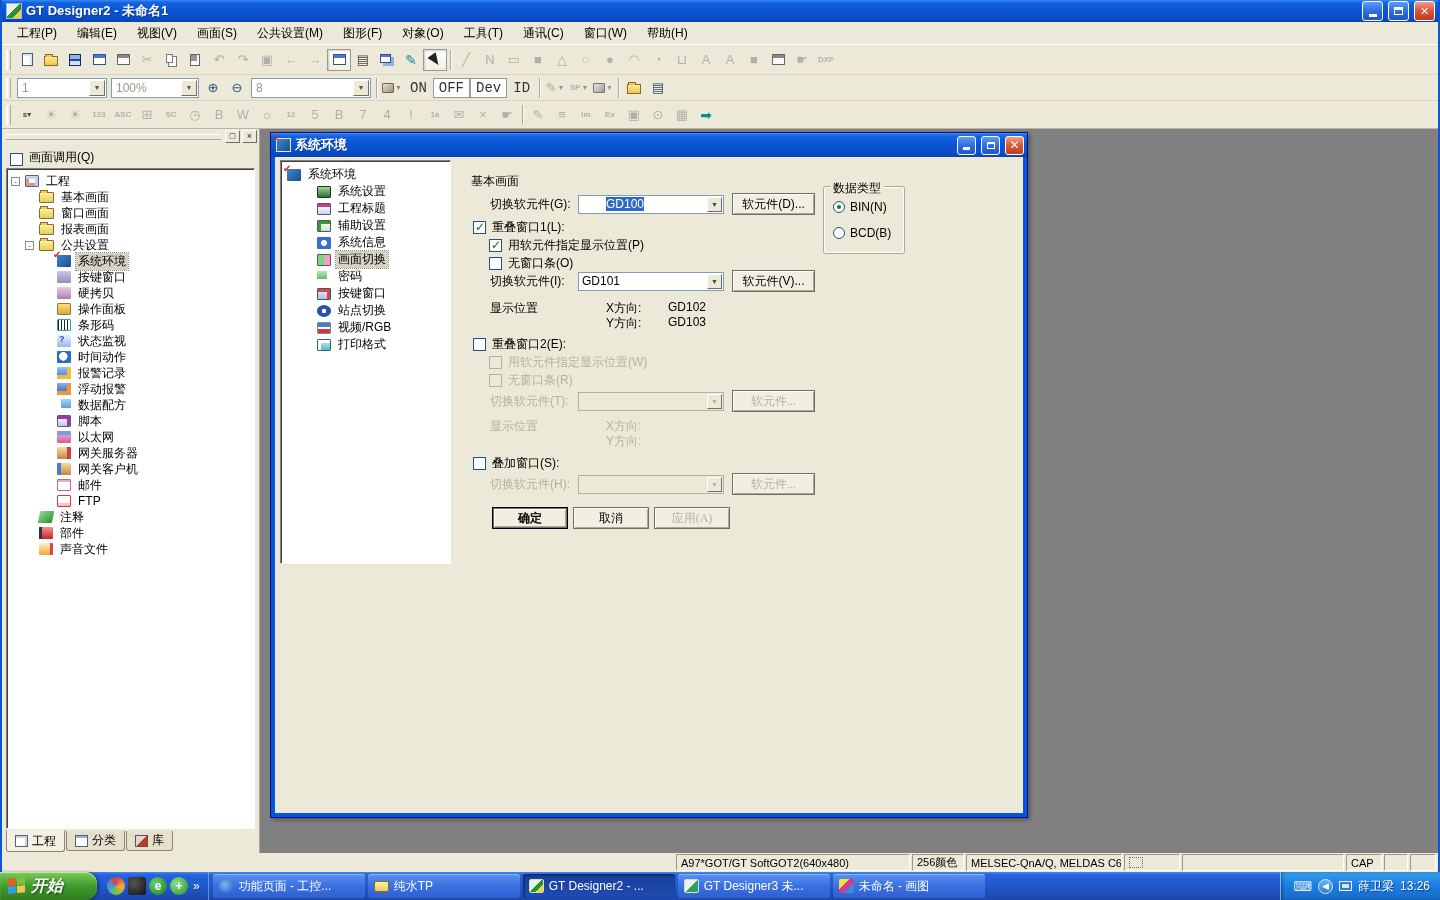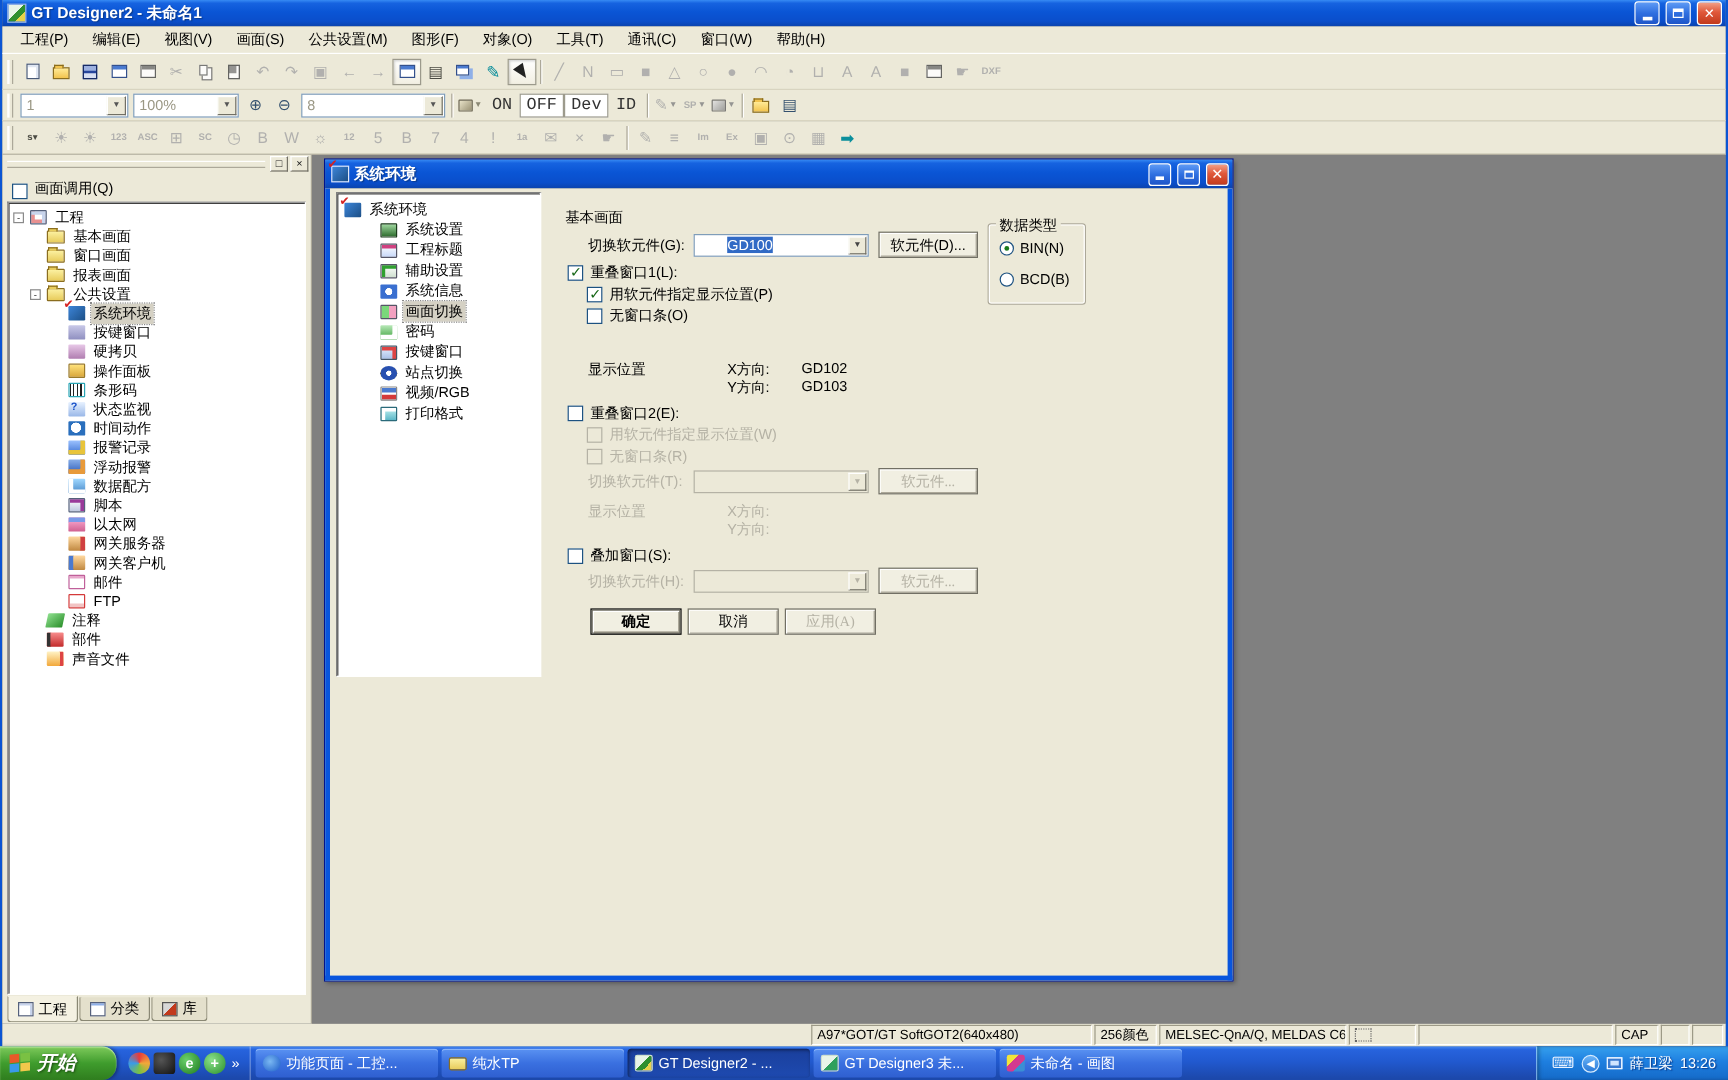--- a/index.html
+++ b/index.html
@@ -812,20 +812,28 @@
             <span>重叠窗口1(L):</span>
           </div>
           <div class="cbrow" style="left:214px; top:80px">
             <span class="cb checked"></span>
             <span>用软元件指定显示位置(P)</span>
           </div>
           <div class="cbrow" style="left:214px; top:98px">
             <span class="cb"></span>
             <span>无窗口条(O)</span>
           </div>
+          <div class="frow" style="left:215px; top:113px">
+            <span class="flabel">切换软元件(I):</span>
+            <span class="combo">
+              <span class="cval">GD101</span>
+              <span class="carr">▼</span>
+            </span>
+            <span class="pushbtn">软元件(V)...</span>
+          </div>
           <div class="abs" style="left:215px; top:143px">显示位置</div>
           <div class="abs" style="left:331px; top:143px">X方向:</div>
           <div class="abs" style="left:393px; top:143px">GD102</div>
           <div class="abs" style="left:331px; top:158px">Y方向:</div>
           <div class="abs" style="left:393px; top:158px">GD103</div>
 
           <div class="cbrow" style="left:198px; top:179px">
             <span class="cb"></span>
             <span>重叠窗口2(E):</span>
           </div>

